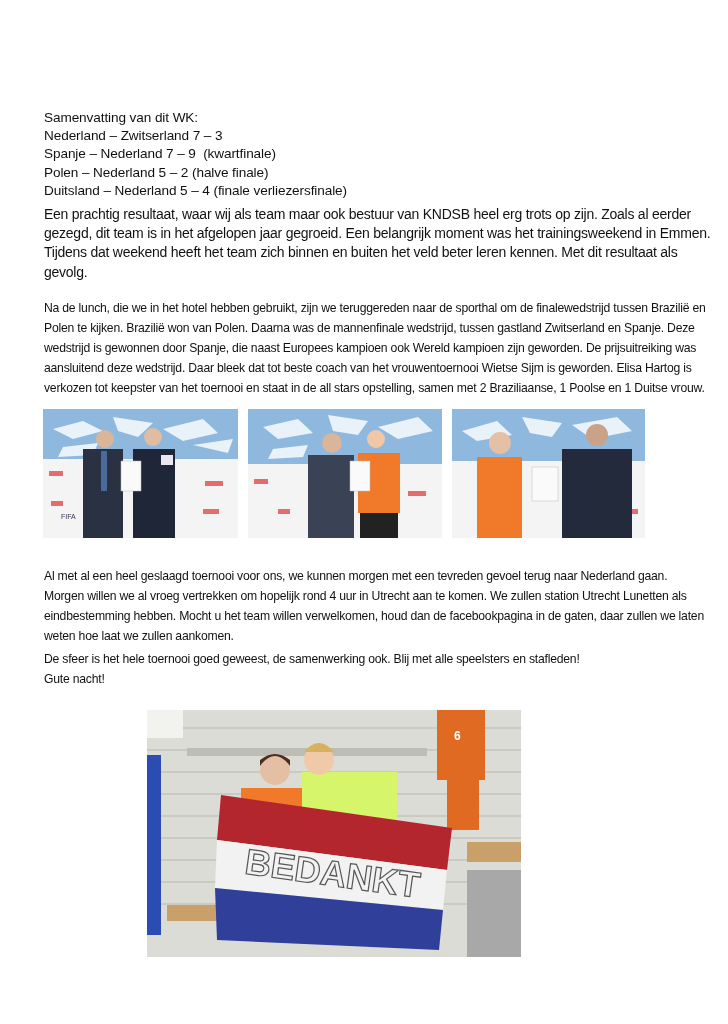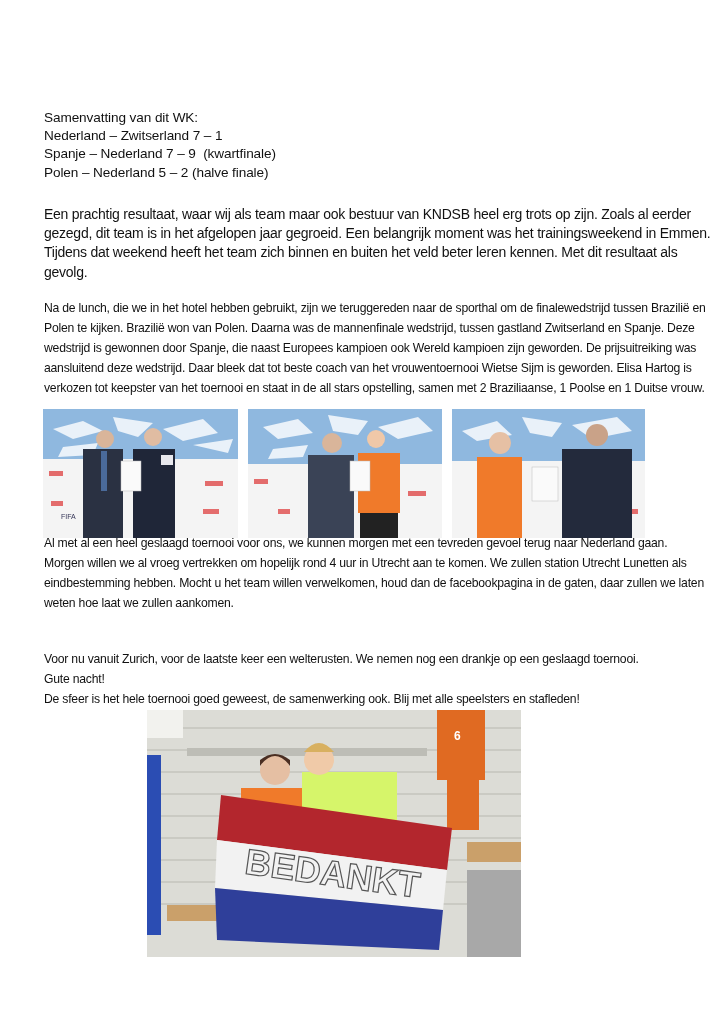--- a/index.html
+++ b/index.html
@@ -7,39 +7,40 @@
          font-family:"Liberation Sans", sans-serif; color:#111; }
   .page { position:absolute; left:0; top:0; width:728px; height:1024px; }
   .results { position:absolute; left:44px; top:73px; width:680px;
              font-size:13.6px; line-height:18.2px; letter-spacing:-0.1px;margin-top:36px; }
   .results div { white-space:pre; }
   .para1 { position:absolute; left:44px; top:205px; width:672px;
            font-size:14px; line-height:19.2px; letter-spacing:-0.25px; }
   .para { position:absolute; left:44px; width:676px;
           font-size:12.2px; line-height:20px; letter-spacing:-0.22px; }
   .p2 { top:298px; }
-  .p3 { top:533px; }
+  .p3 { top:566px; }
   .p4 { top:649px; }
   .photo { position:absolute; overflow:hidden; }
   .ph1 { left:43px; top:409px; width:195px; height:129px; }
   .ph2 { left:248px; top:409px; width:194px; height:129px; }
   .ph3 { left:452px; top:409px; width:193px; height:129px; }
   .ph4 { left:147px; top:710px; width:374px; height:247px; }
   .photo svg { width:100%; height:100%; display:block; }
 </style>
 </head>
 <body>
 
 <div class="page">
 
   <div class="results">
     <div>Samenvatting van dit WK:</div>
-    <div>Nederland – Zwitserland 7 – 1</div>
+    <div>Nederland – Zwitserland 7 – 3</div>
     <div>Spanje – Nederland 7 – 9  (kwartfinale)</div>
     <div>Polen – Nederland 5 – 2 (halve finale)</div>
+    <div>Duitsland – Nederland 5 – 4 (finale verliezersfinale)</div>
   </div>
 
   <div class="para1">Een prachtig resultaat, waar wij als team maar ook bestuur van KNDSB heel erg trots op zijn. Zoals al eerder gezegd, dit team is in het afgelopen jaar gegroeid. Een belangrijk moment was het trainingsweekend in Emmen. Tijdens dat weekend heeft het team zich binnen en buiten het veld beter leren kennen. Met dit resultaat als gevolg.</div>
 
   <div class="para p2">Na de lunch, die we in het hotel hebben gebruikt, zijn we teruggereden naar de sporthal om de finalewedstrijd tussen Brazilië en Polen te kijken. Brazilië won van Polen. Daarna was de mannenfinale wedstrijd, tussen gastland Zwitserland en Spanje. Deze wedstrijd is gewonnen door Spanje, die naast Europees kampioen ook Wereld kampioen zijn geworden. De prijsuitreiking was aansluitend deze wedstrijd. Daar bleek dat tot beste coach van het vrouwentoernooi Wietse Sijm is geworden. Elisa Hartog is verkozen tot keepster van het toernooi en staat in de all stars opstelling, samen met 2 Braziliaanse, 1 Poolse en 1 Duitse vrouw.</div>
 
   <div class="photo ph1">
     <svg viewBox="0 0 195 129" preserveAspectRatio="none">
       <rect width="195" height="129" fill="#f4f4f4"></rect>
       <rect width="195" height="50" fill="#8fb8df"></rect>
@@ -96,23 +97,22 @@
       <rect x="80" y="58" width="26" height="34" fill="#fafafa" stroke="#bbb" stroke-width="0.5"></rect>
     </svg>
   </div>
 
   <div class="para p3">
     <div>Al met al een heel geslaagd toernooi voor ons, we kunnen morgen met een tevreden gevoel terug naar Nederland gaan.</div>
     <div>Morgen willen we al vroeg vertrekken om hopelijk rond 4 uur in Utrecht aan te komen. We zullen station Utrecht Lunetten als eindbestemming hebben. Mocht u het team willen verwelkomen, houd dan de facebookpagina in de gaten, daar zullen we laten weten hoe laat we zullen aankomen.</div>
   </div>
 
   <div class="para p4">
-    <div>Voor nu vanuit Zurich, voor de laatste keer een welterusten. We nemen nog een drankje op een geslaagd toernooi.</div>
+    <div>De sfeer is het hele toernooi goed geweest, de samenwerking ook. Blij met alle speelsters en stafleden!</div>
     <div>Gute nacht!</div>
-    <div>De sfeer is het hele toernooi goed geweest, de samenwerking ook. Blij met alle speelsters en stafleden!</div>
   </div>
 
   <div class="photo ph4">
     <svg viewBox="0 0 374 247" preserveAspectRatio="none">
       <rect width="374" height="247" fill="#dcdcd6"></rect>
       <g stroke="#b8b8b0" stroke-width="1">
         <line x1="0" y1="18" x2="374" y2="18"></line>
           <line x1="0" y1="40" x2="374" y2="40"></line>
         <line x1="0" y1="62" x2="374" y2="62"></line>
           <line x1="0" y1="84" x2="374" y2="84"></line>

